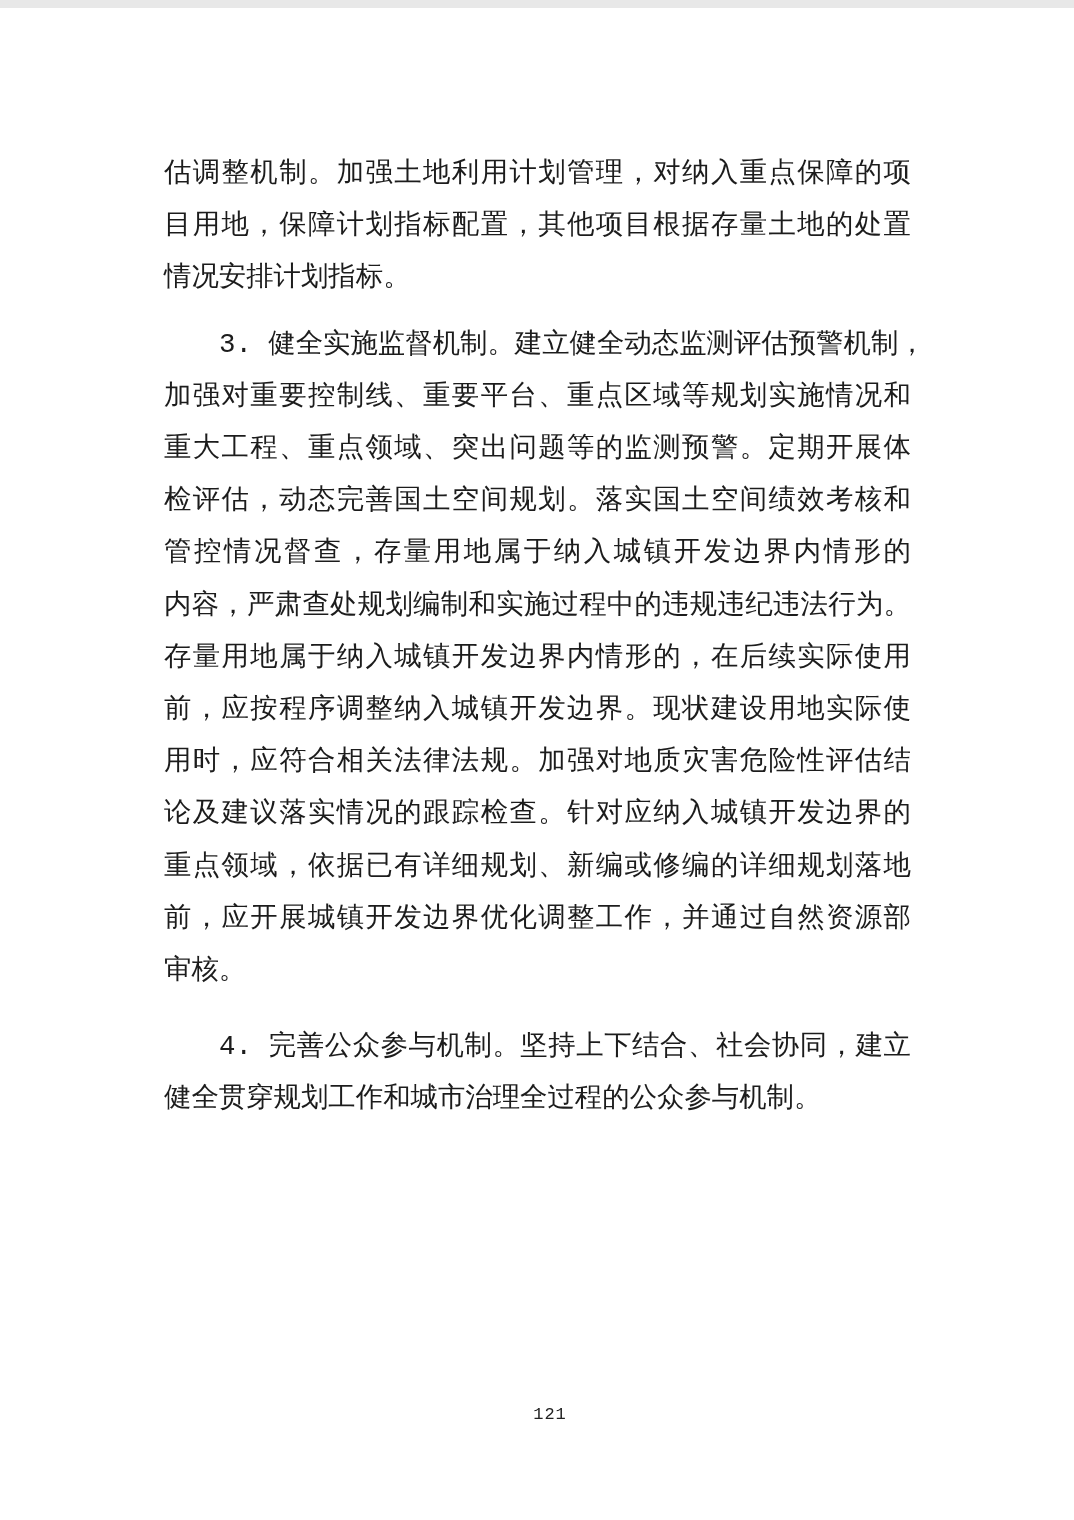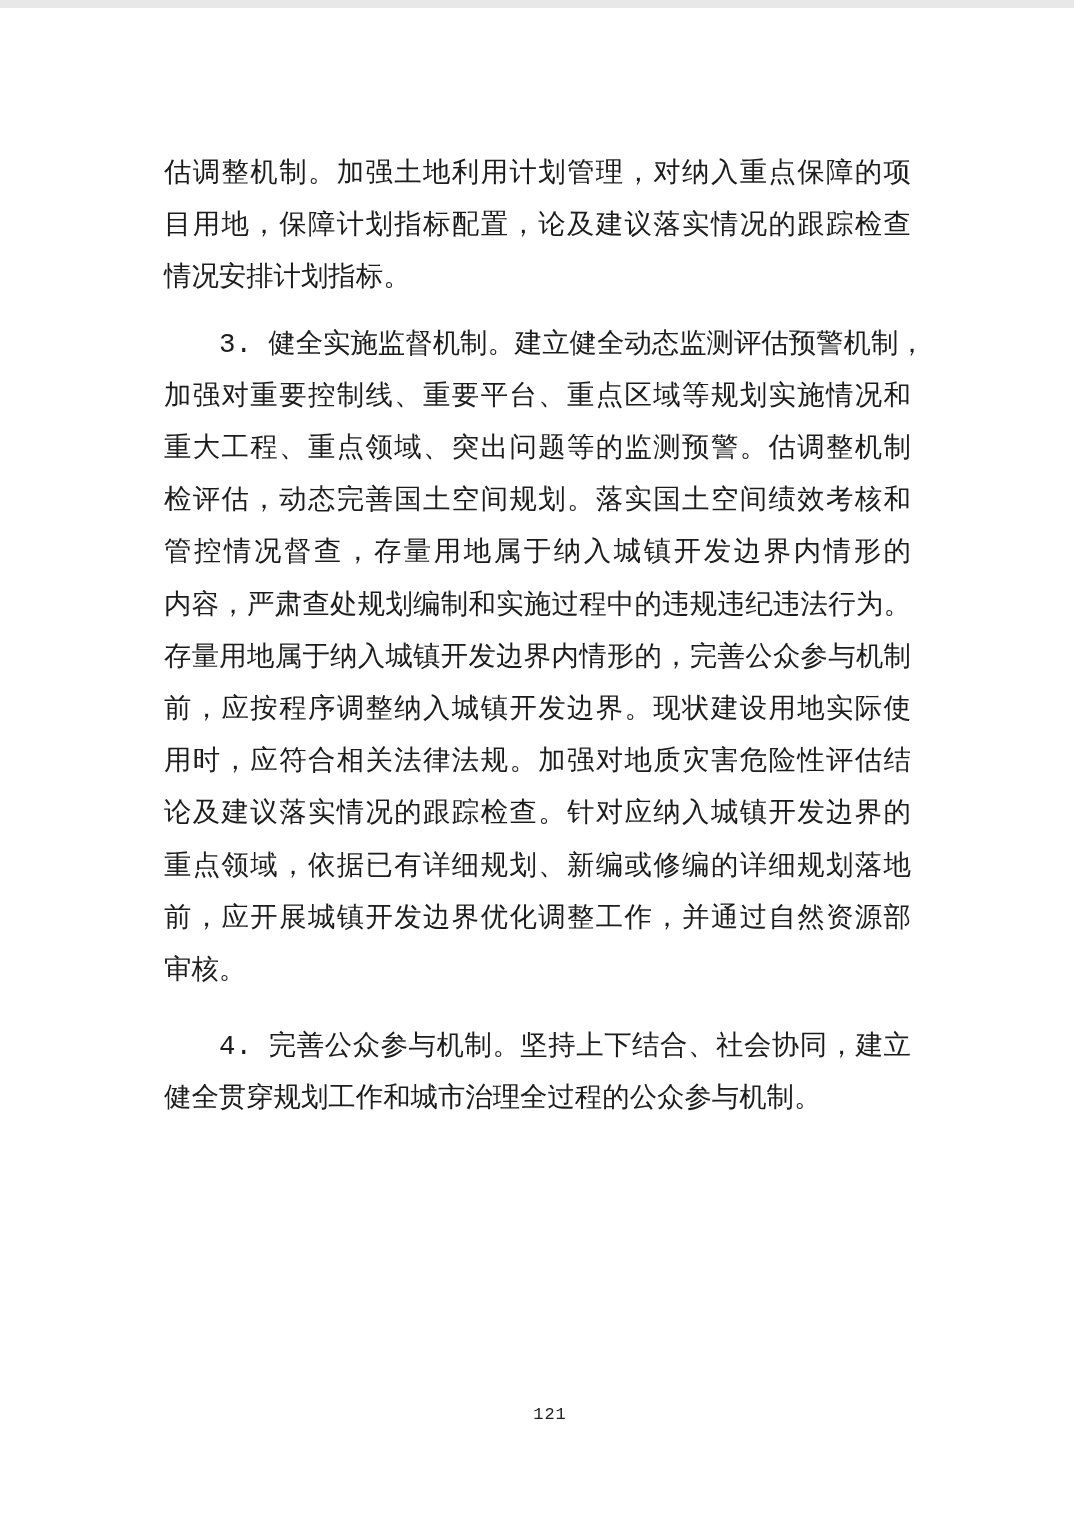--- a/index.html
+++ b/index.html
@@ -50,32 +50,32 @@
   }
 </style>
 </head>
 <body>
 
 <div class="page">
   <div class="content">
 
     <div class="para para-1">
       <div class="line">估调整机制。加强土地利用计划管理，对纳入重点保障的项</div>
-      <div class="line">目用地，保障计划指标配置，论及建议落实情况的跟踪检查</div>
+      <div class="line">目用地，保障计划指标配置，其他项目根据存量土地的处置</div>
       <div class="line last">情况安排计划指标。</div>
     </div>
 
     <div class="para para-2">
       <div class="line first-indent">3. 健全实施监督机制。建立健全动态监测评估预警机制，</div>
       <div class="line">加强对重要控制线、重要平台、重点区域等规划实施情况和</div>
-      <div class="line">重大工程、重点领域、突出问题等的监测预警。估调整机制</div>
+      <div class="line">重大工程、重点领域、突出问题等的监测预警。定期开展体</div>
       <div class="line">检评估，动态完善国土空间规划。落实国土空间绩效考核和</div>
       <div class="line">管控情况督查，存量用地属于纳入城镇开发边界内情形的</div>
       <div class="line">内容，严肃查处规划编制和实施过程中的违规违纪违法行为。</div>
-      <div class="line">存量用地属于纳入城镇开发边界内情形的，完善公众参与机制</div>
+      <div class="line">存量用地属于纳入城镇开发边界内情形的，在后续实际使用</div>
       <div class="line">前，应按程序调整纳入城镇开发边界。现状建设用地实际使</div>
       <div class="line">用时，应符合相关法律法规。加强对地质灾害危险性评估结</div>
       <div class="line">论及建议落实情况的跟踪检查。针对应纳入城镇开发边界的</div>
       <div class="line">重点领域，依据已有详细规划、新编或修编的详细规划落地</div>
       <div class="line">前，应开展城镇开发边界优化调整工作，并通过自然资源部</div>
       <div class="line last">审核。</div>
     </div>
 
     <div class="para para-3">
       <div class="line first-indent">4. 完善公众参与机制。坚持上下结合、社会协同，建立</div>

